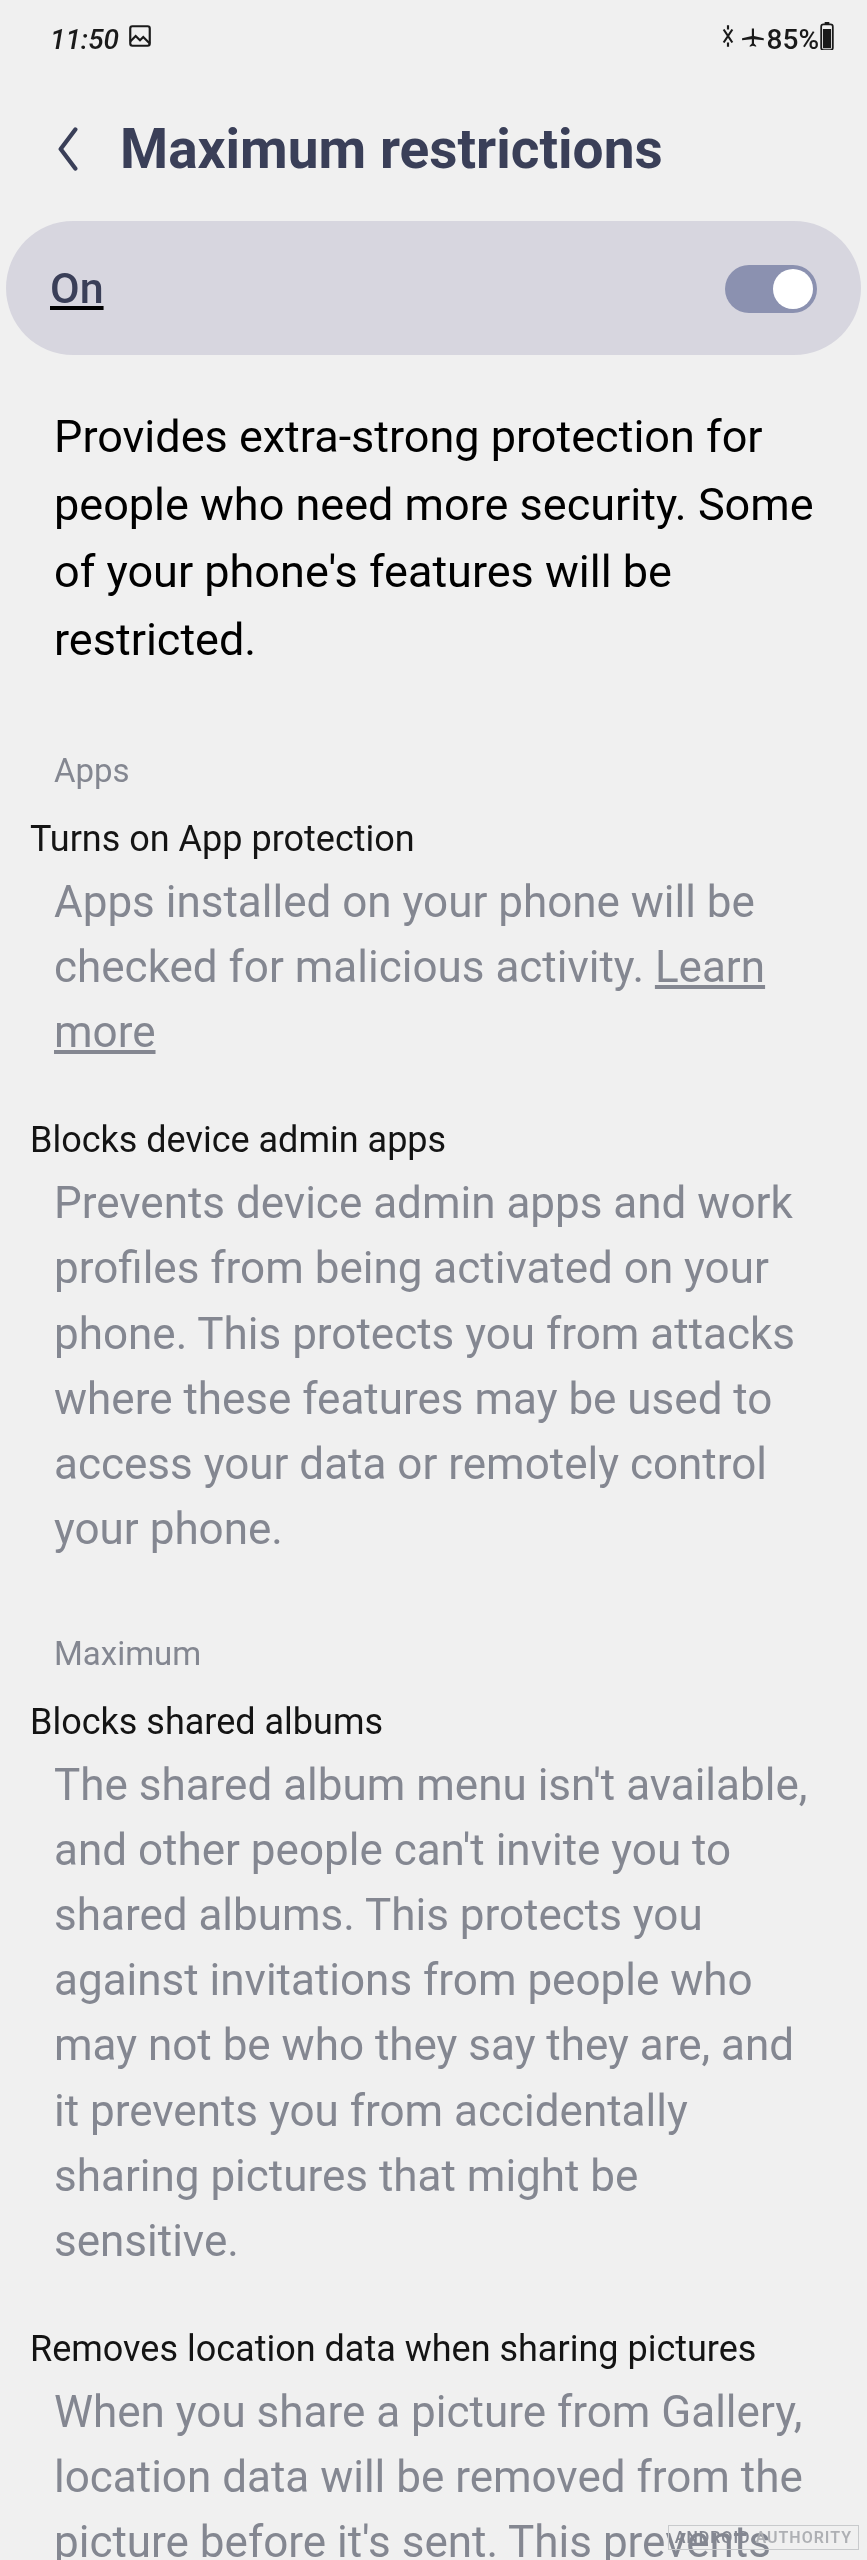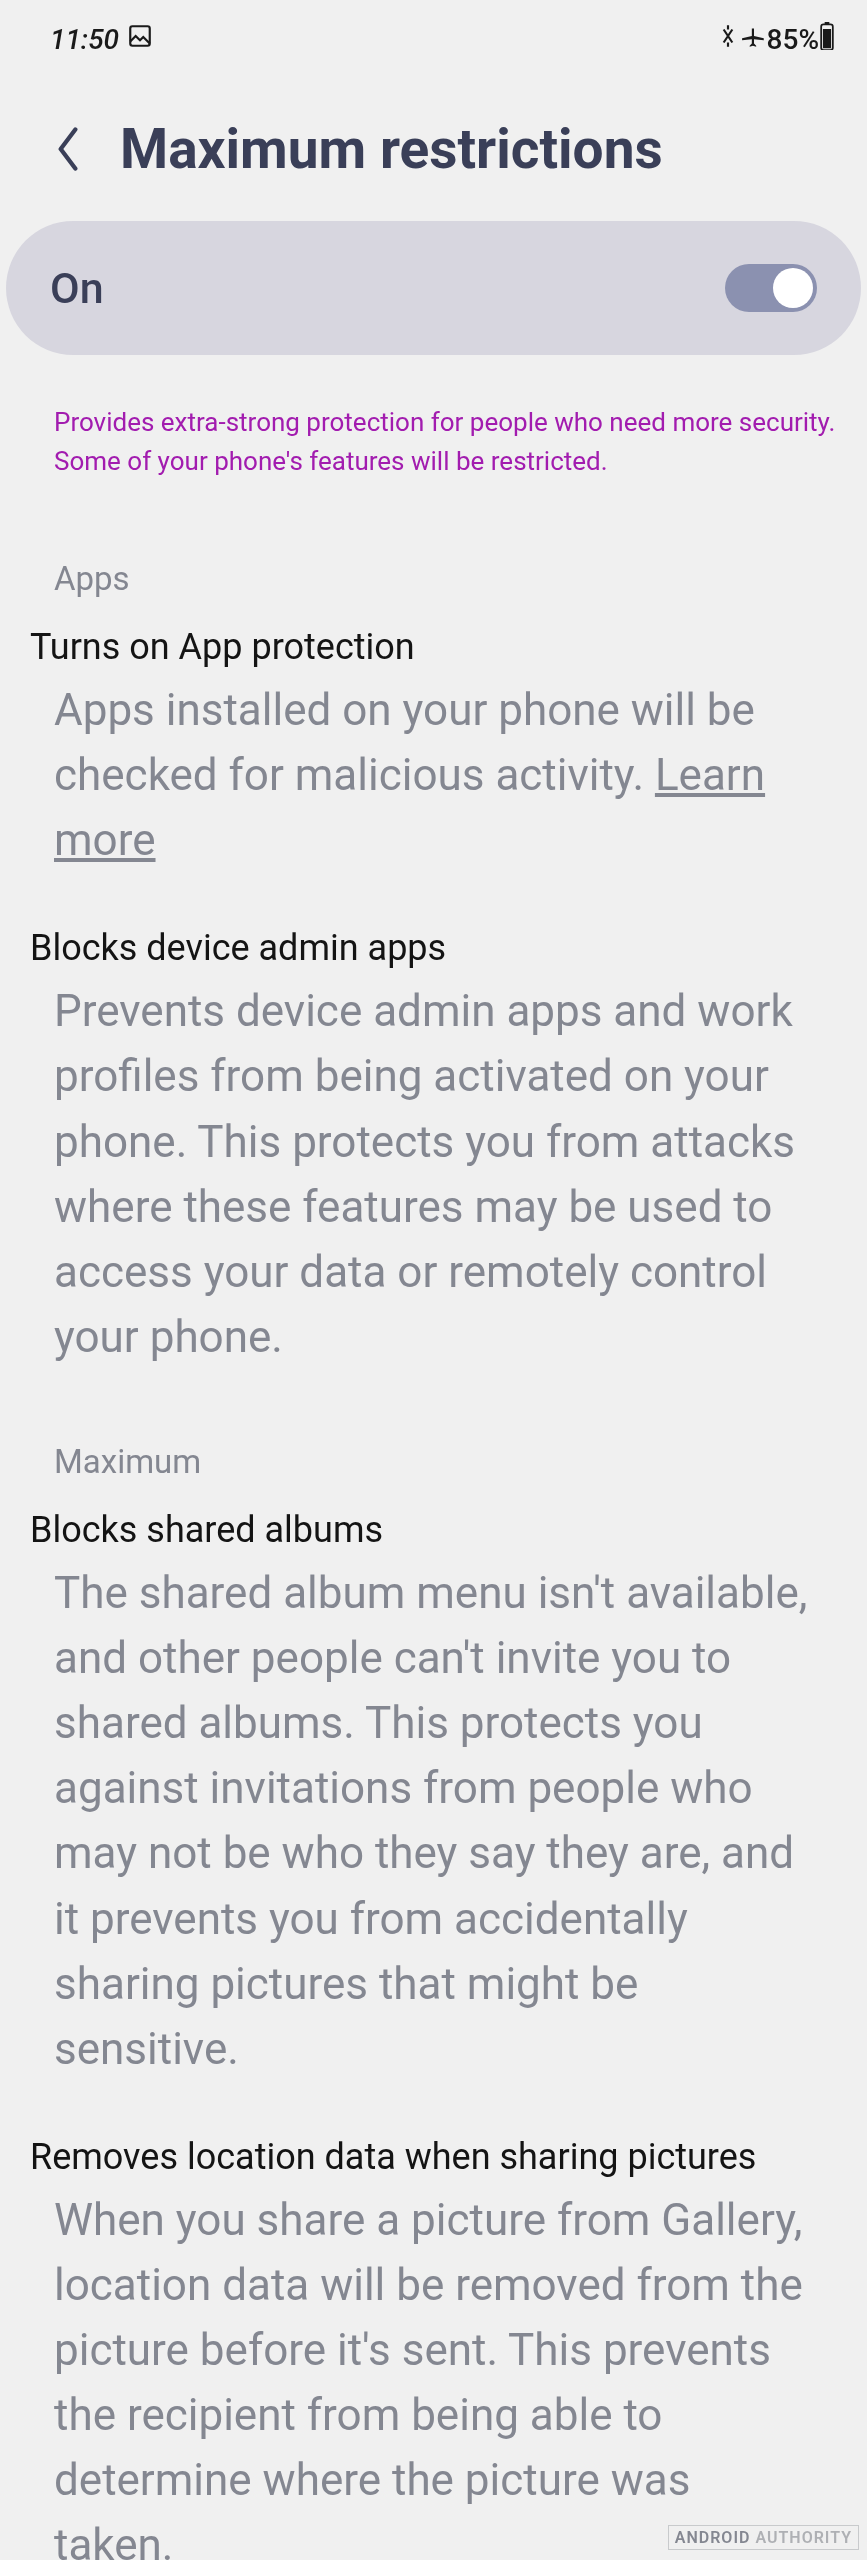--- a/index.html
+++ b/index.html
@@ -40,22 +40,23 @@
     font-size: 55px;
     font-weight: 700;
     color: #3a3f58;
   }
   .toggle-card {
     margin: 10px 6px 0 6px;
     background: #d7d6df;
     border-radius: 72px;
     padding: 42px 44px;
     display: flex;
-    align-items: center;
+    align-items: flex-end;
     justify-content: space-between;
+    text-decoration: underline;
   }
   .toggle-label {
     font-size: 43px;
     font-weight: 500;
     color: #3a3f58;
   }
   .switch {
     width: 92px;
     height: 48px;
     background: #8b91b0;
@@ -66,23 +67,23 @@
     width: 40px;
     height: 40px;
     background: #ffffff;
     border-radius: 50%;
     position: absolute;
     top: 4px;
     right: 4px;
   }
   .description {
     padding: 48px 28px 30px 54px;
-    font-size: 26px;
+    font-size: 45px;
     line-height: 1.5;
-    color: #a21caf;
+    color: #000000;
   }
   .section-label {
     padding: 48px 68px 12px 54px;
     font-size: 33px;
     color: #848791;
   }
   .item-title {
     padding: 16px 54px 6px 30px;
     font-size: 36px;
     color: #141414;

